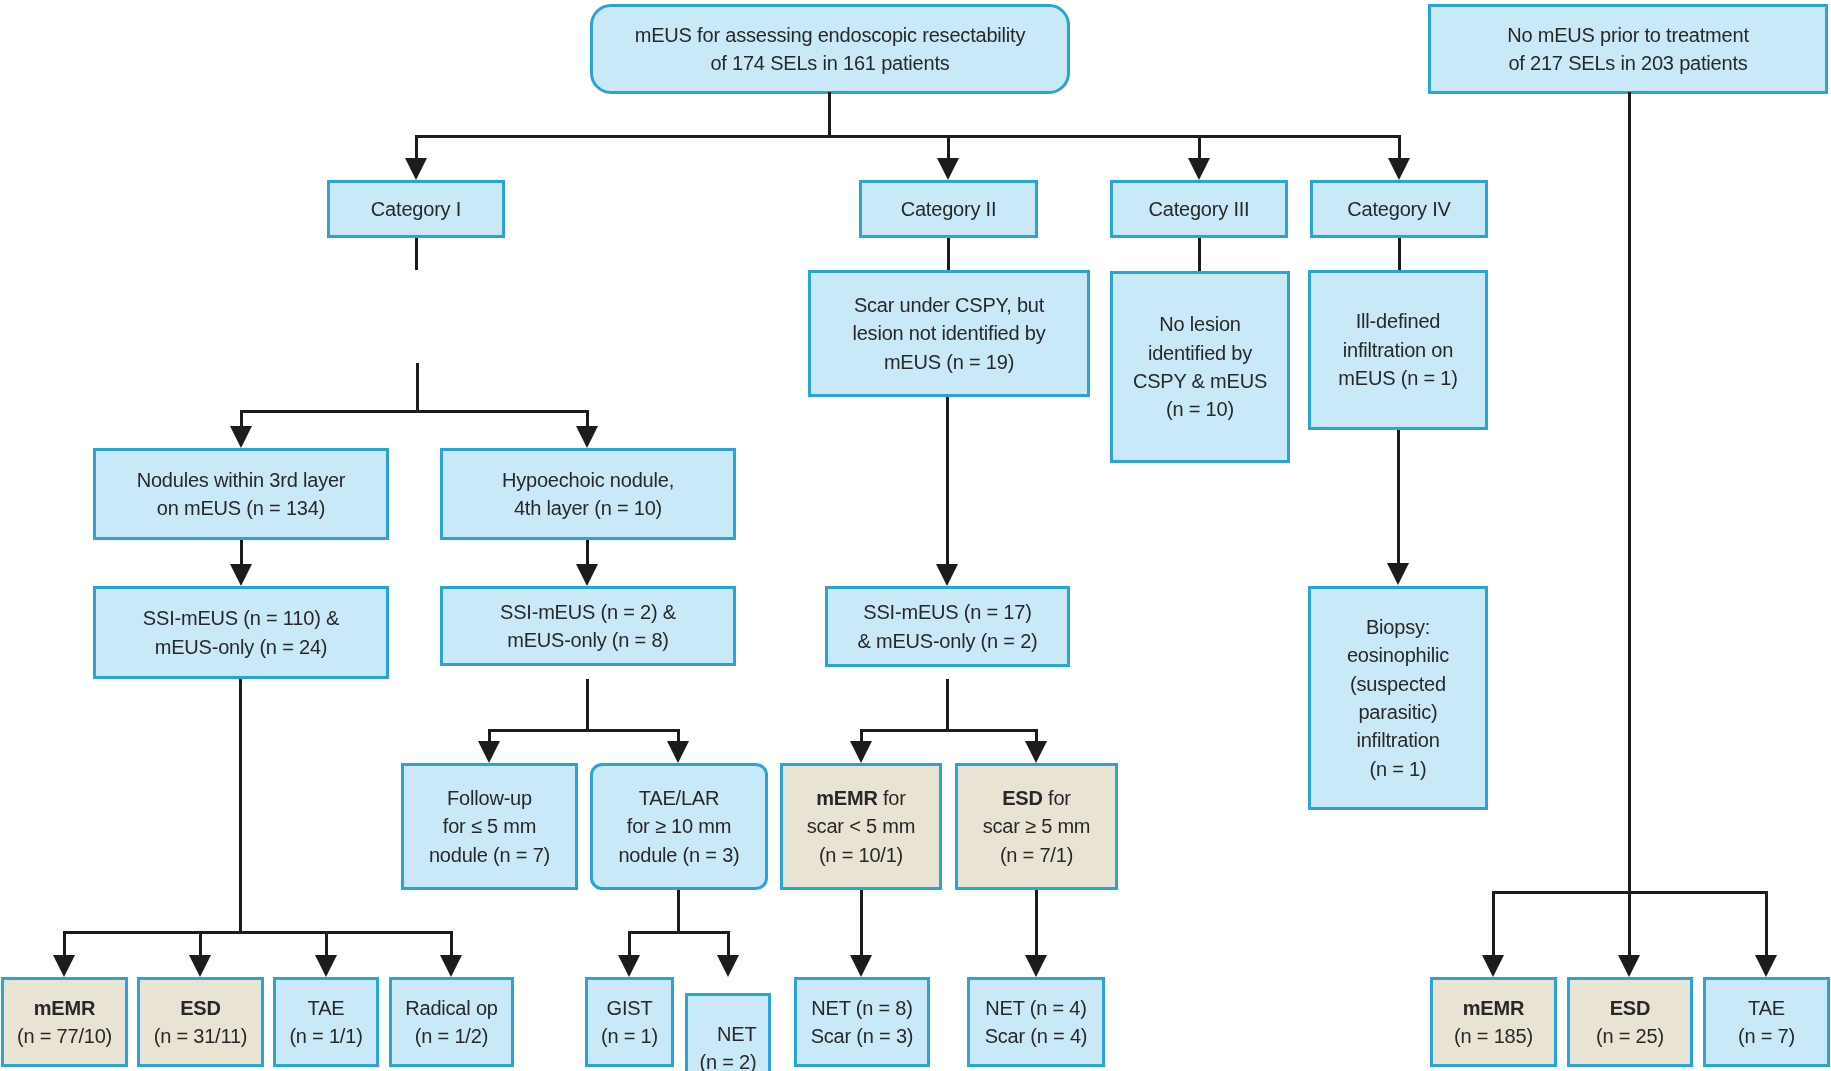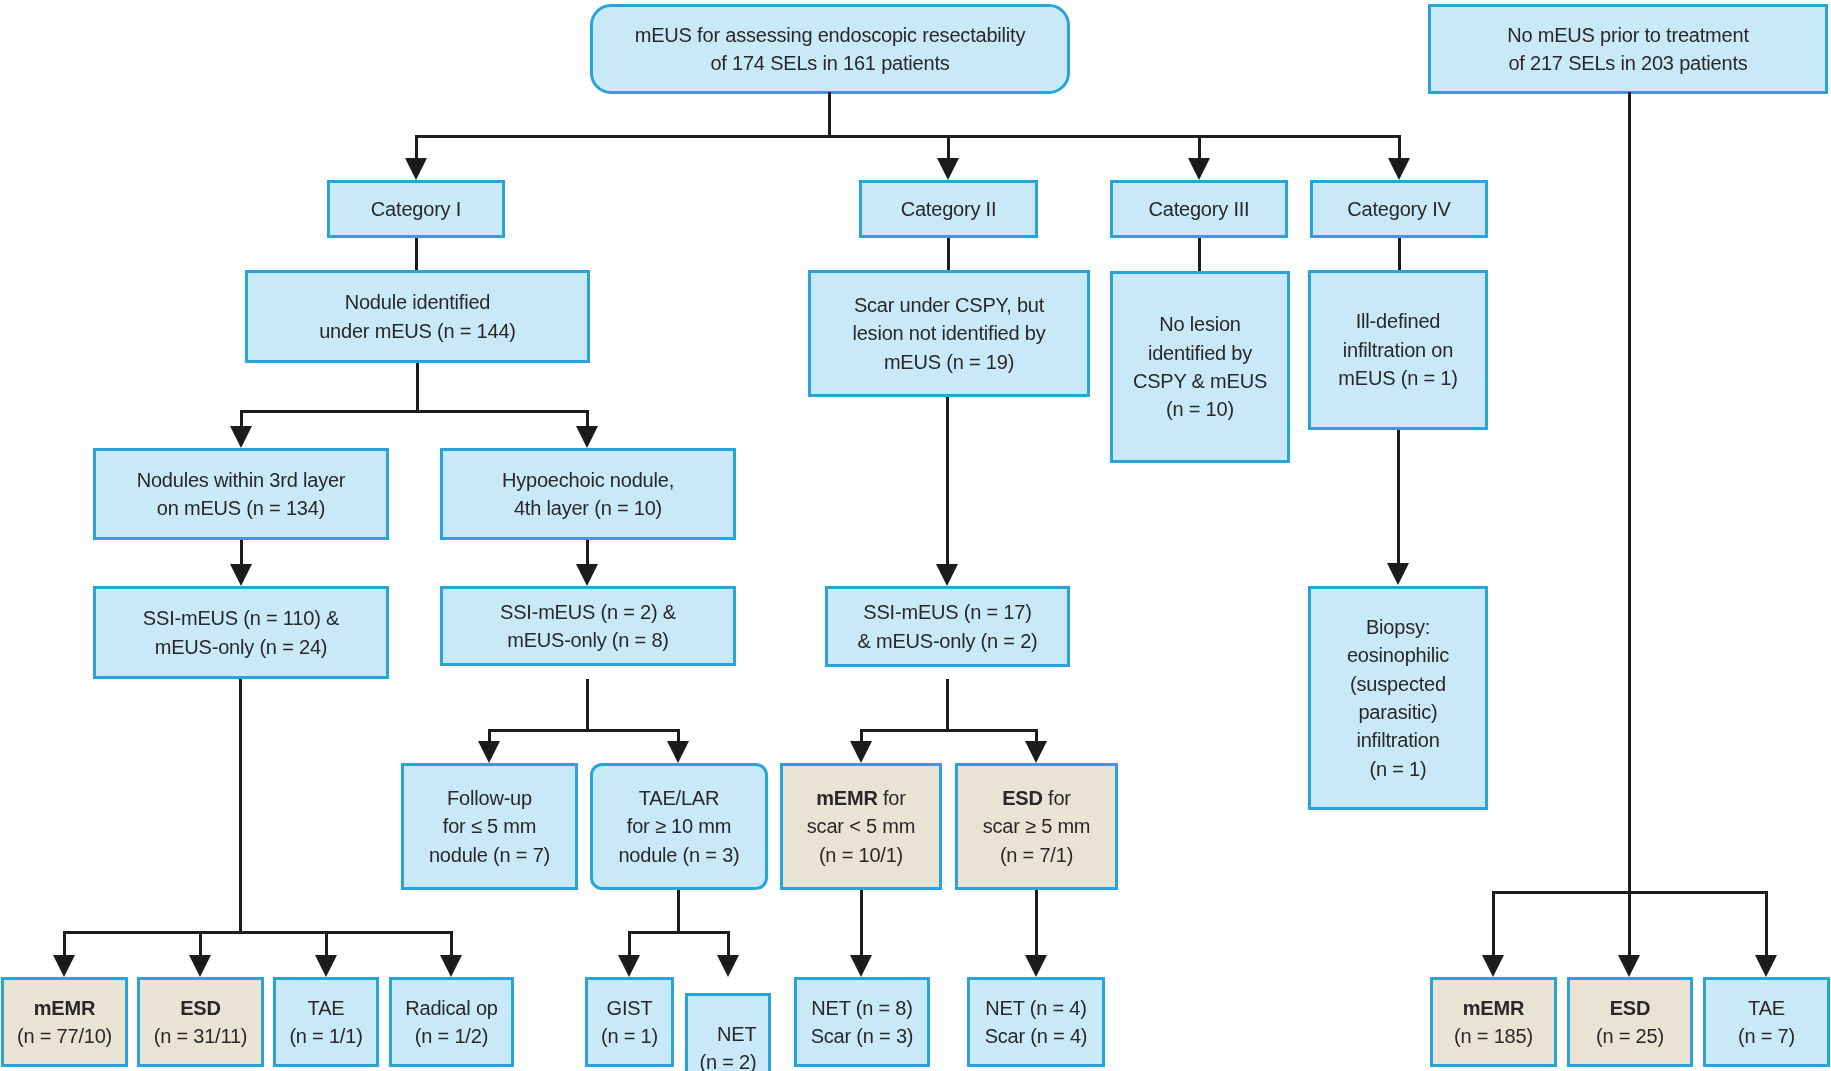--- a/index.html
+++ b/index.html
@@ -52,24 +52,20 @@
   <div class="bx" style="left:859px;top:180px;width:179px;height:58px;">
       <div class="t">Category II</div>
     </div>
   <div class="bx" style="left:1110px;top:180px;width:178px;height:58px;">
       <div class="t">Category III</div>
     </div>
   <div class="bx" style="left:1310px;top:180px;width:178px;height:58px;">
       <div class="t">Category IV</div>
     </div>
 
-  <div class="bx" style="left:245px;top:270px;width:345px;height:93px;">
-      <div class="t">Nodule identified
-under mEUS (n = 144)</div>
-    </div>
   <div class="bx" style="left:808px;top:270px;width:282px;height:127px;">
       <div class="t">Scar under CSPY, but
 lesion not identified by
 mEUS (n = 19)</div>
     </div>
   <div class="bx" style="left:1110px;top:271px;width:180px;height:192px;">
       <div class="t">No lesion
 identified by
 CSPY &amp; mEUS
 (n = 10)</div>

